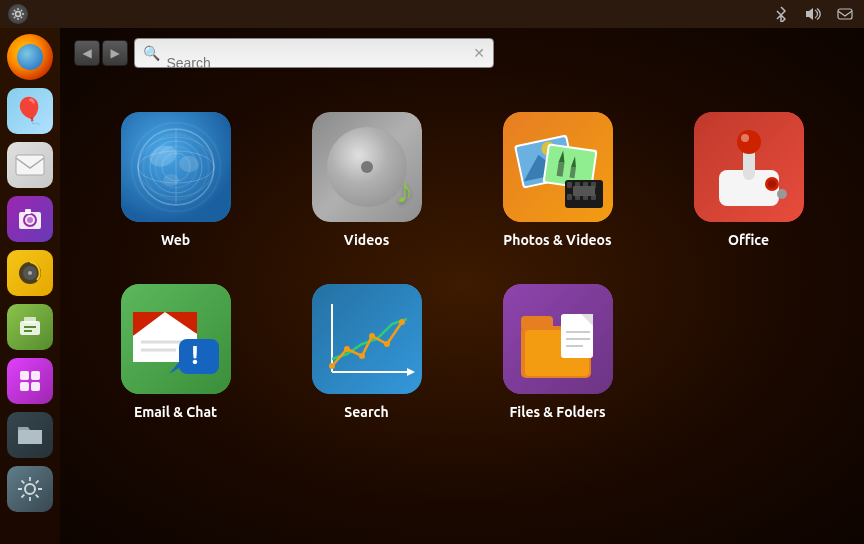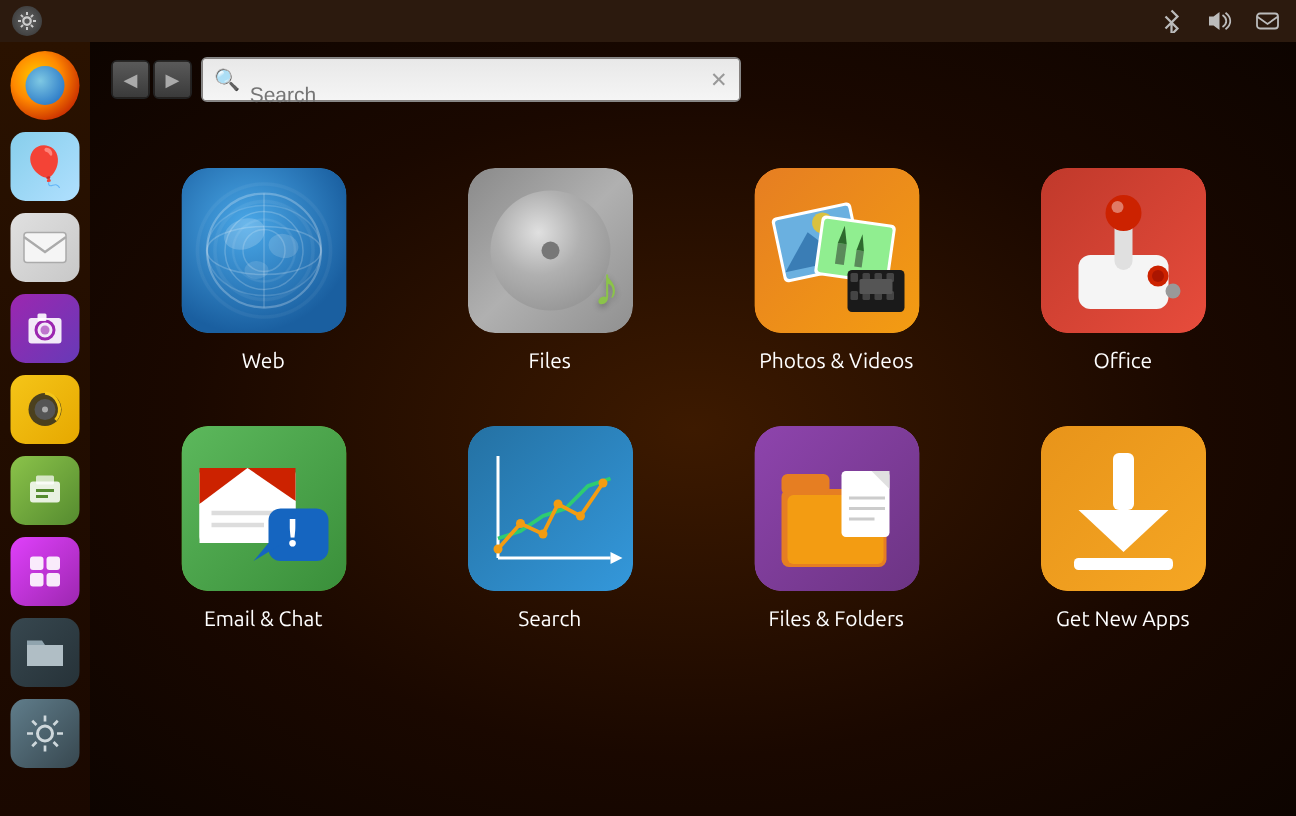--- a/index.html
+++ b/index.html
@@ -176,21 +176,21 @@
       display: flex;
       align-items: center;
       justify-content: center;
       overflow: hidden;
       position: relative;
     }
 
     .app-label {
       color: #ffffff;
       font-size: 14px;
-      font-weight: 400;
+      font-weight: 700;
       text-align: center;
     }
 
     
     .icon-web {
       background: linear-gradient(135deg, #1e6ab8 0%, #2980b9 50%, #1a5fa0 100%);
       border-radius: 18px;
       width: 110px;
       height: 110px;
       position: relative;
@@ -484,21 +484,21 @@
     </div>
 
     <div class="app-item">
       <div class="app-icon-container">
         <div class="icon-music">
           <div class="music-disc">
           </div>
           <span class="music-note">♪</span>
         </div>
       </div>
-      <span class="app-label">Files</span>
+      <span class="app-label">Videos</span>
     </div>
 
     <div class="app-item">
       <div class="app-icon-container">
         <div class="icon-photos">
           <svg width="110" height="110" viewBox="0 0 110 110">
             <defs>
               <linearGradient id="photoGrad" x1="0%" y1="0%" x2="100%" y2="100%">
                 <stop offset="0%" stop-color="#e67e22"></stop>
                 <stop offset="100%" stop-color="#f39c12"></stop>
@@ -655,37 +655,15 @@
             <polygon points="78,30 90,30 90,42" fill="#e0e0e0"></polygon>
             <line x1="63" y1="48" x2="87" y2="48" stroke="#ccc" stroke-width="2"></line>
             <line x1="63" y1="55" x2="87" y2="55" stroke="#ccc" stroke-width="2"></line>
             <line x1="63" y1="62" x2="80" y2="62" stroke="#ccc" stroke-width="2"></line>
           </svg>
         </div>
       </div>
       <span class="app-label">Files &amp; Folders</span>
     </div>
 
-    <div class="app-item">
-      <div class="app-icon-container">
-        <div class="icon-getnew">
-          <svg width="110" height="110" viewBox="0 0 110 110">
-            <defs>
-              <linearGradient id="newGrad" x1="0%" y1="0%" x2="100%" y2="100%">
-                <stop offset="0%" stop-color="#e8941a"></stop>
-                <stop offset="100%" stop-color="#f5a623"></stop>
-              </linearGradient>
-            </defs>
-            <rect width="110" height="110" rx="18" fill="url(#newGrad)"></rect>
-
-            <rect x="48" y="18" width="14" height="38" rx="4" fill="white"></rect>
-
-            <polygon points="25,56 55,84 85,56" fill="white"></polygon>
-
-            <rect x="22" y="88" width="66" height="8" rx="3" fill="white"></rect>
-          </svg>
-        </div>
-      </div>
-      <span class="app-label">Get New Apps</span>
-    </div>
 
   </div>
 </div>
 
 </body></html>

